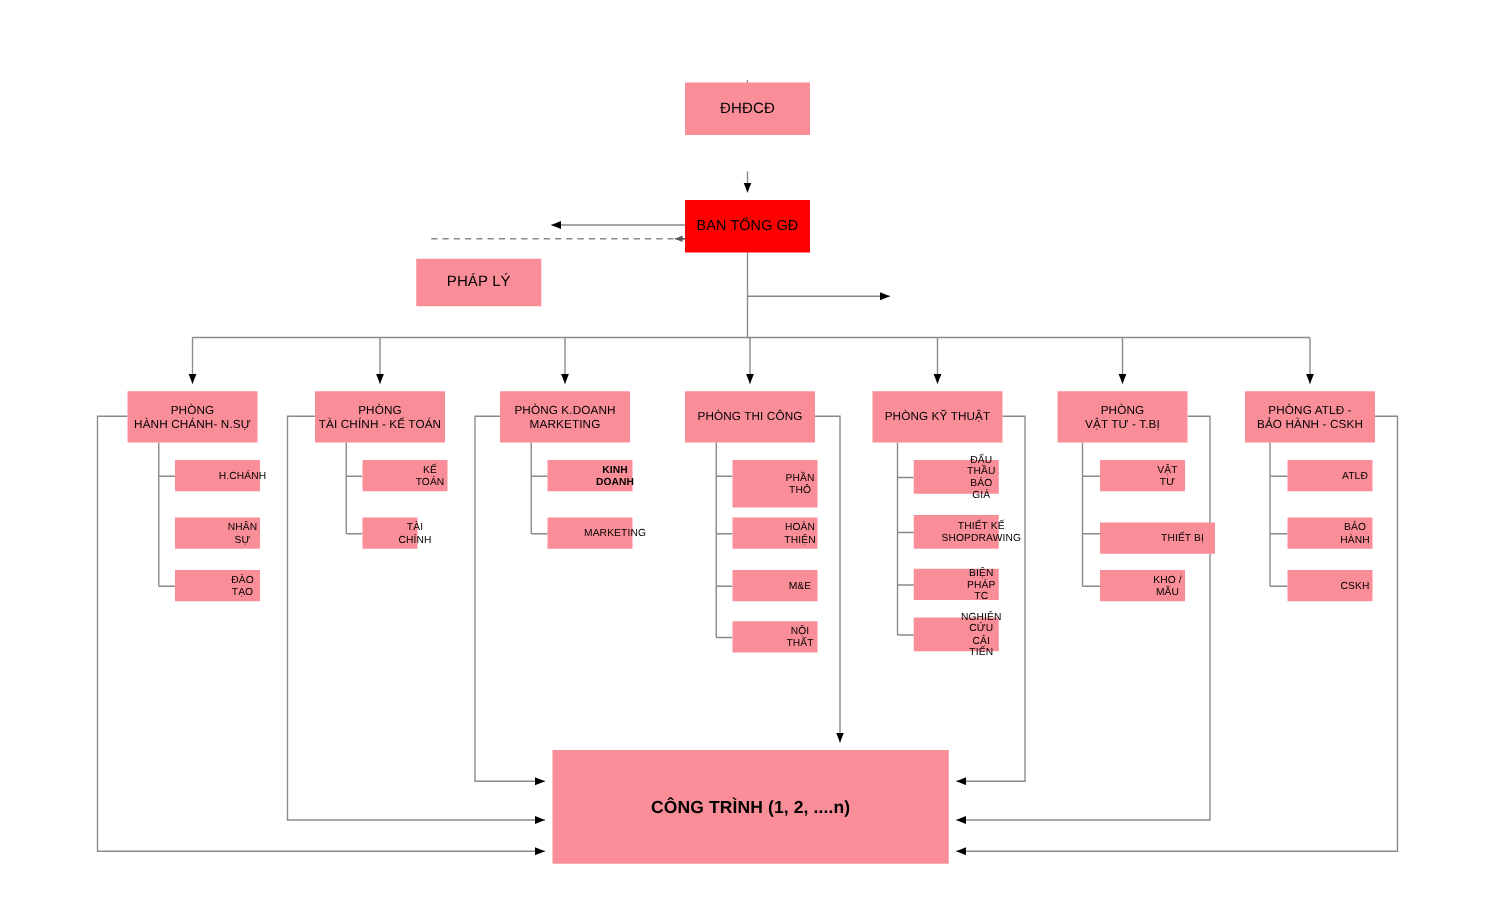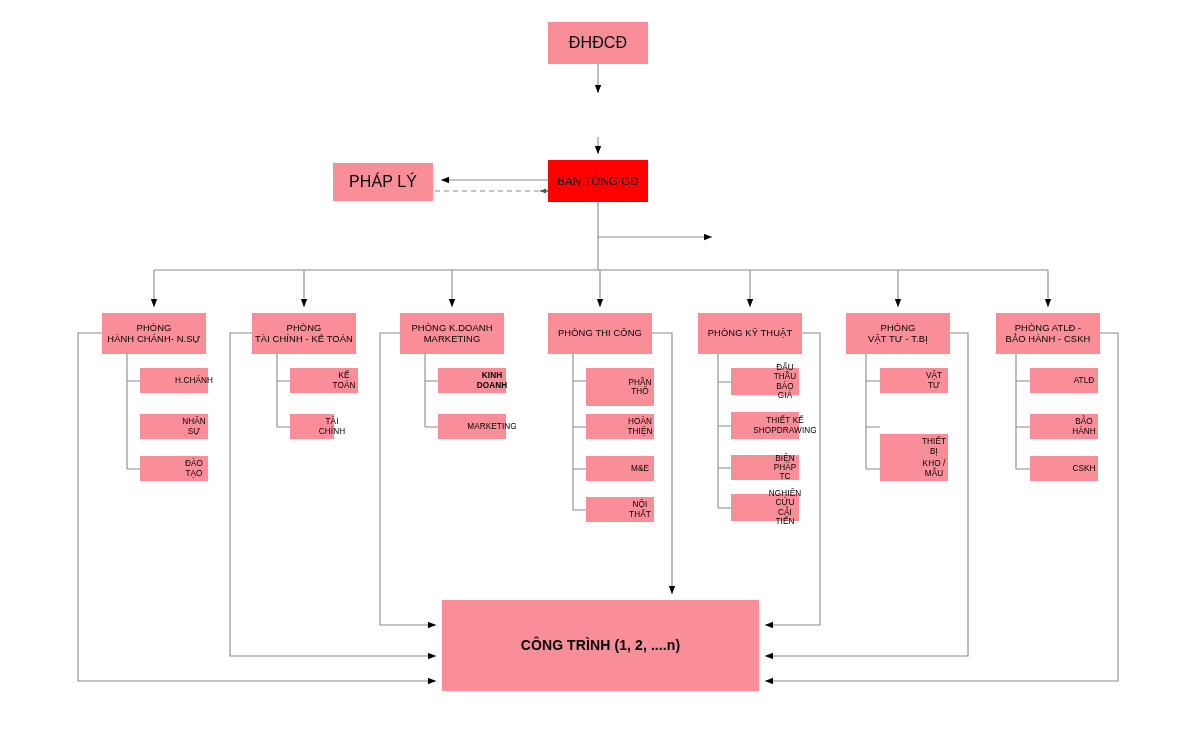--- a/index.html
+++ b/index.html
@@ -33,21 +33,21 @@
     align-items: center;
     justify-content: center;
     text-align: center;
     background: #fa8e98;
     color: #000000;
     font-family: "Liberation Sans", sans-serif;
     line-height: 1.12;
     white-space: pre-line;
     letter-spacing: 0.1px;
   }
-  .node.top-level { font-size: 16px; }
+  .node.top-level { font-size: 12px; margin-top: 44px; }
   .node.ceo {
     background: #ff0000;
     font-size: 11.5px;
   }
   .node.dept {
     font-size: 9.4px;
   }
   .node.sub {
     font-size: 8.2px;
     padding-left: 40px;
@@ -155,21 +155,21 @@
       <div class="node sub" style="left: 731px; top: 368px; width: 68px; height: 27px;">ĐẤU THẦU
 BÁO GIÁ</div>
       <div class="node sub" style="left: 731px; top: 412px; width: 68px; height: 27px;">THIẾT KẾ
 SHOPDRAWING</div>
       <div class="node sub" style="left: 731px; top: 455px; width: 68px; height: 25px;">BIỆN PHÁP TC</div>
       <div class="node sub" style="left: 731px; top: 494px; width: 68px; height: 27px;">NGHIÊN CỨU
 CẢI TIẾN</div>
       <div class="node dept" style="left: 846px; top: 313px; width: 104px; height: 41px;">PHÒNG
 VẬT TƯ - T.BỊ</div>
       <div class="node sub" style="left: 880px; top: 368px; width: 68px; height: 25px;">VẬT TƯ</div>
-      <div class="node sub" style="left: 880px; top: 434px; width: 68px; height: 25px;">THIẾT BỊ</div>
+      <div class="node sub" style="left: 880px; top: 418px; width: 92px; height: 25px;">THIẾT BỊ</div>
       <div class="node sub" style="left: 880px; top: 456px; width: 68px; height: 25px;">KHO / MẪU</div>
       <div class="node dept" style="left: 996px; top: 313px; width: 104px; height: 41px;">PHÒNG ATLĐ -
 BẢO HÀNH - CSKH</div>
       <div class="node sub" style="left: 1030px; top: 368px; width: 68px; height: 25px;">ATLĐ</div>
       <div class="node sub" style="left: 1030px; top: 414px; width: 68px; height: 25px;">BẢO HÀNH</div>
       <div class="node sub" style="left: 1030px; top: 456px; width: 68px; height: 25px;">CSKH</div>
     </div>
 
 </div>
 

